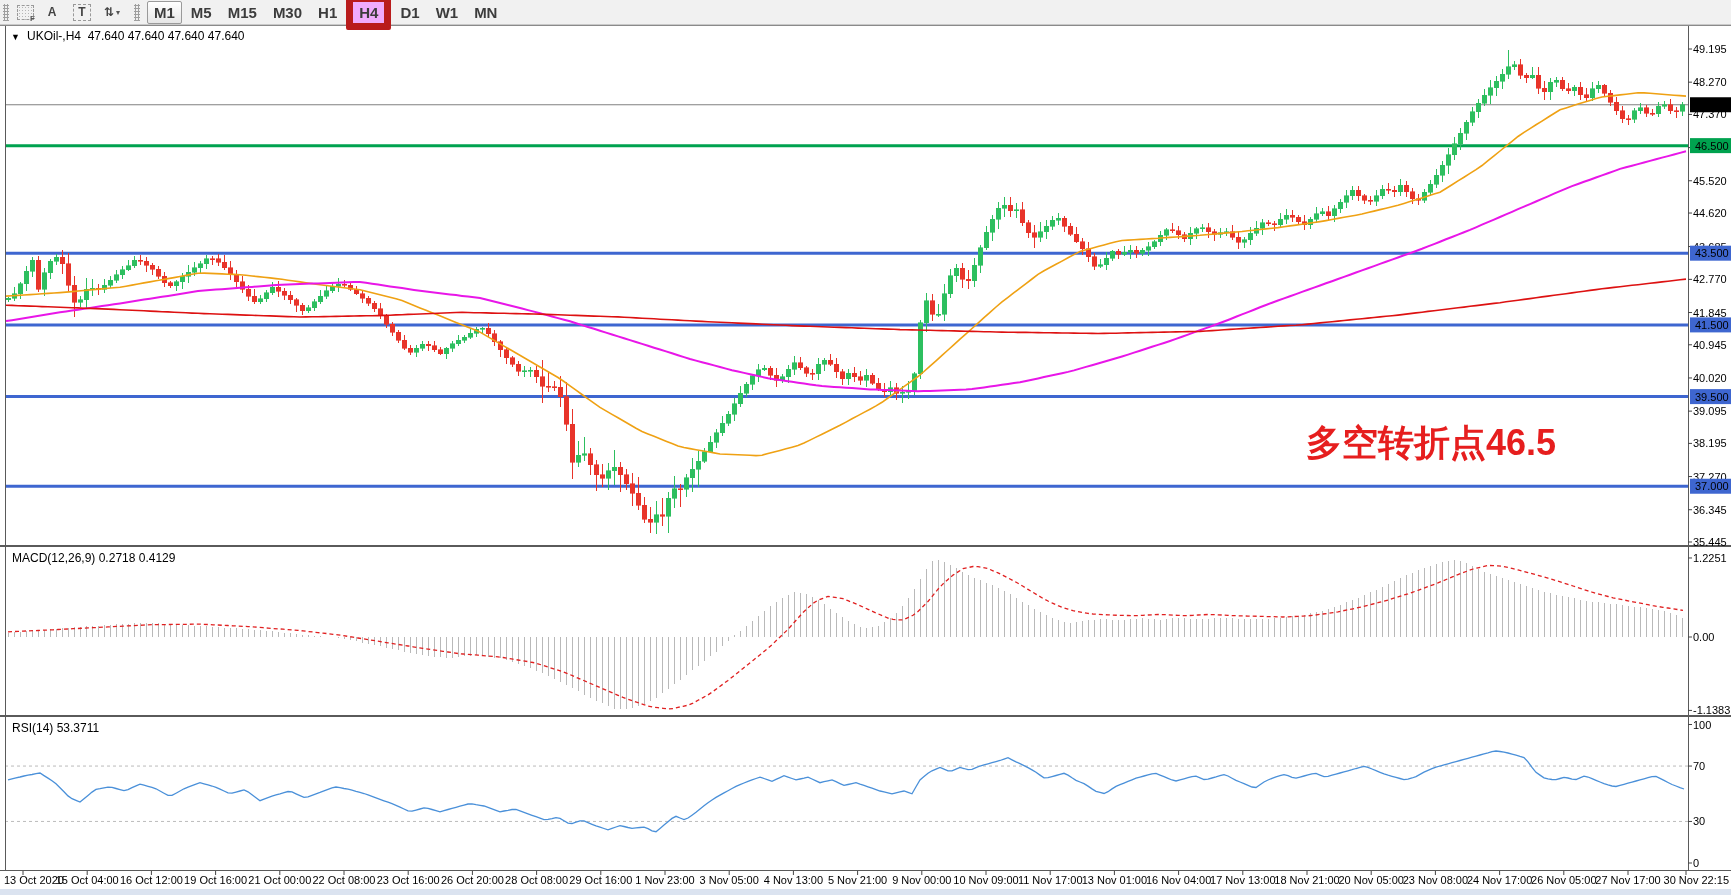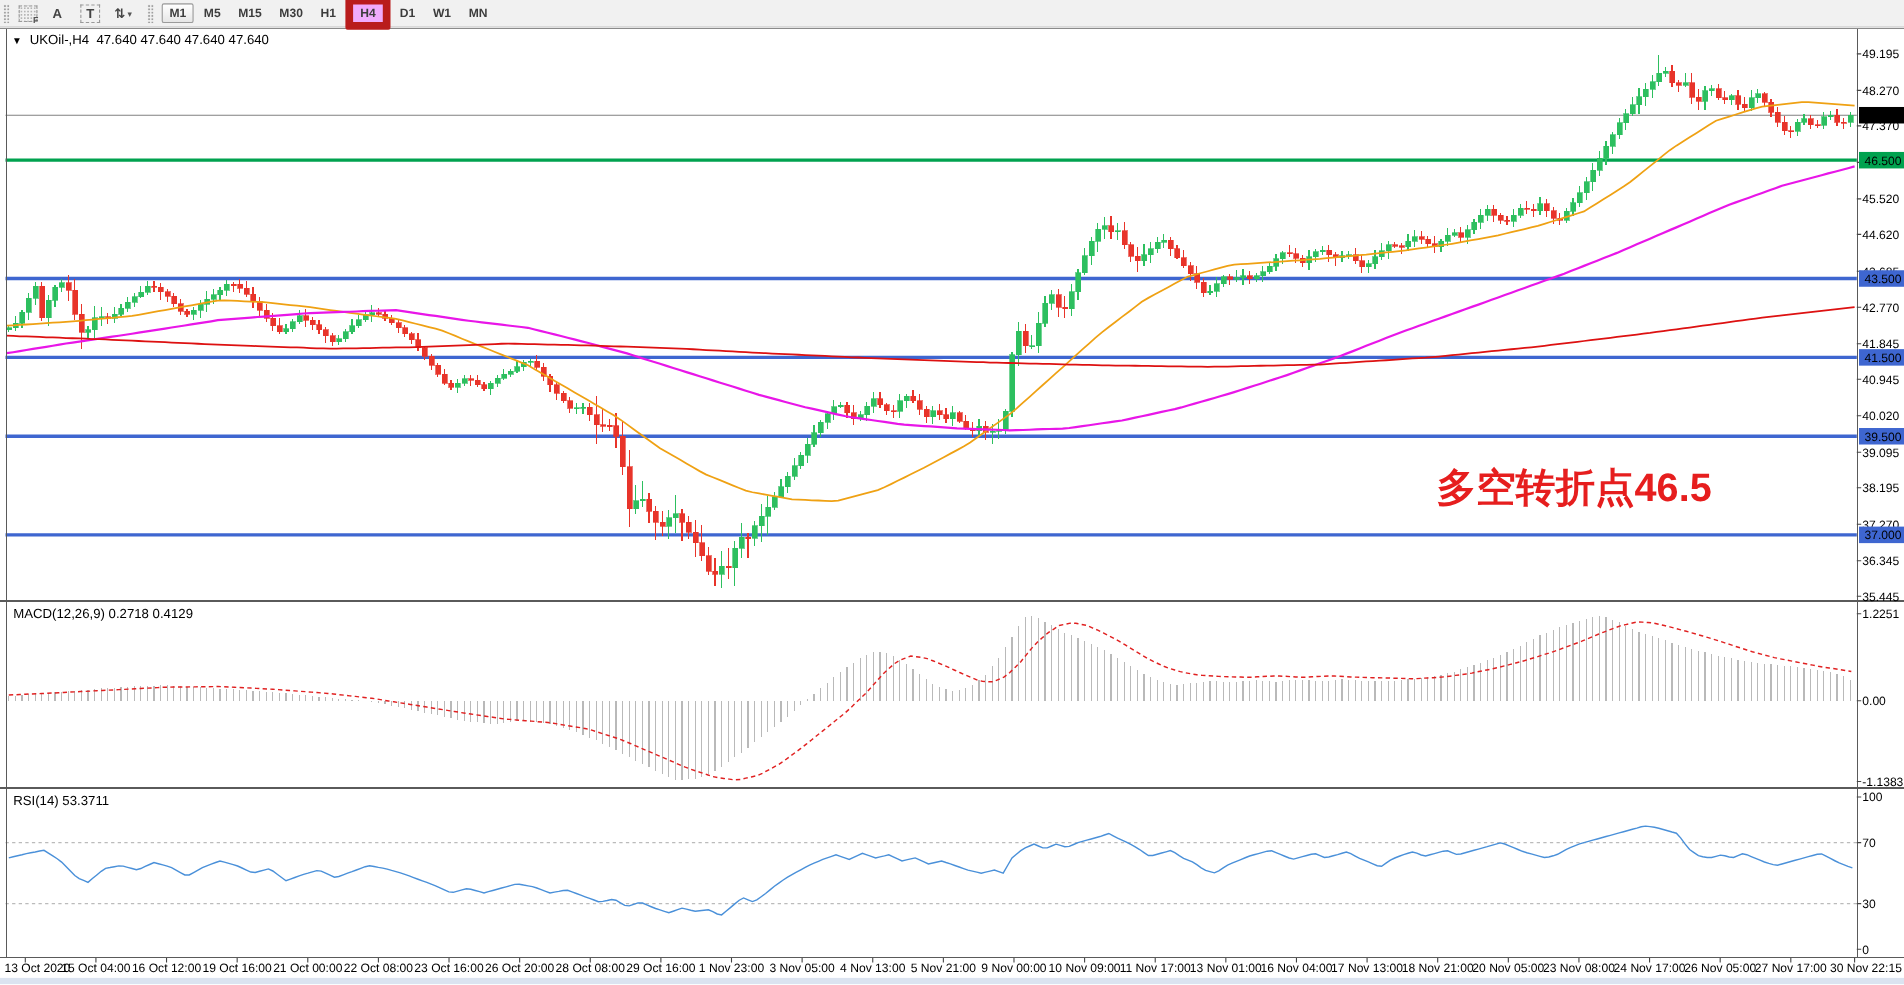--- a/index.html
+++ b/index.html
@@ -10,21 +10,21 @@
     border-bottom:1px solid #c9c9c9;display:flex;align-items:center;z-index:5;box-sizing:border-box;}
   .grip{width:6px;height:17px;margin:0 6px 0 3px;
     background-image:radial-gradient(#9f9f9f 1px,transparent 1.2px);background-size:3px 3px;}
   .tbicon{display:flex;align-items:center;justify-content:center;height:19px;min-width:20px;
     margin:0 2px;color:#444;font-size:12px;font-weight:bold;cursor:default;}
   .frameF{position:relative;width:15px;height:13px;border:1px dashed #9a9a9a;margin-right:4px;
     background-image:radial-gradient(#b5b5b5 0.8px,transparent 1px);background-size:3px 3px;}
   .frameF span{position:absolute;right:-2px;bottom:-4px;font-size:8px;font-weight:bold;color:#555;}
   .ticonT{border:1px dashed #999;padding:0 4px;height:15px;line-height:15px;}
   .caret{font-size:8px;color:#555;margin-left:2px;}
-  .tf{padding:2px 6px;margin:16px 1px;font-size:11px;font-weight:bold;color:#3c3c3c;border:1px solid transparent;}
+  .tf{padding:2px 6px;margin:16px 1px;font-size:15px;font-weight:bold;color:#3c3c3c;border:1px solid transparent;}
   .tf.raised{border:1px solid #9a9a9a;background:linear-gradient(#ffffff,#e6e6e6);border-radius:2px;}
   .tf.active{border:7px solid #b91c1c;background:#f0abfc;border-radius:2px;}
   svg text{font-family:"Liberation Sans","DejaVu Sans",sans-serif;}
   .axis-txt{font-size:11px;fill:#000;}
   .pane-label{font-size:12px;fill:#000;}
   .chart-title{font-size:12px;fill:#000;}
   .annotation{font-size:36px;font-weight:bold;}
 </style>
 </head>
 <body>

